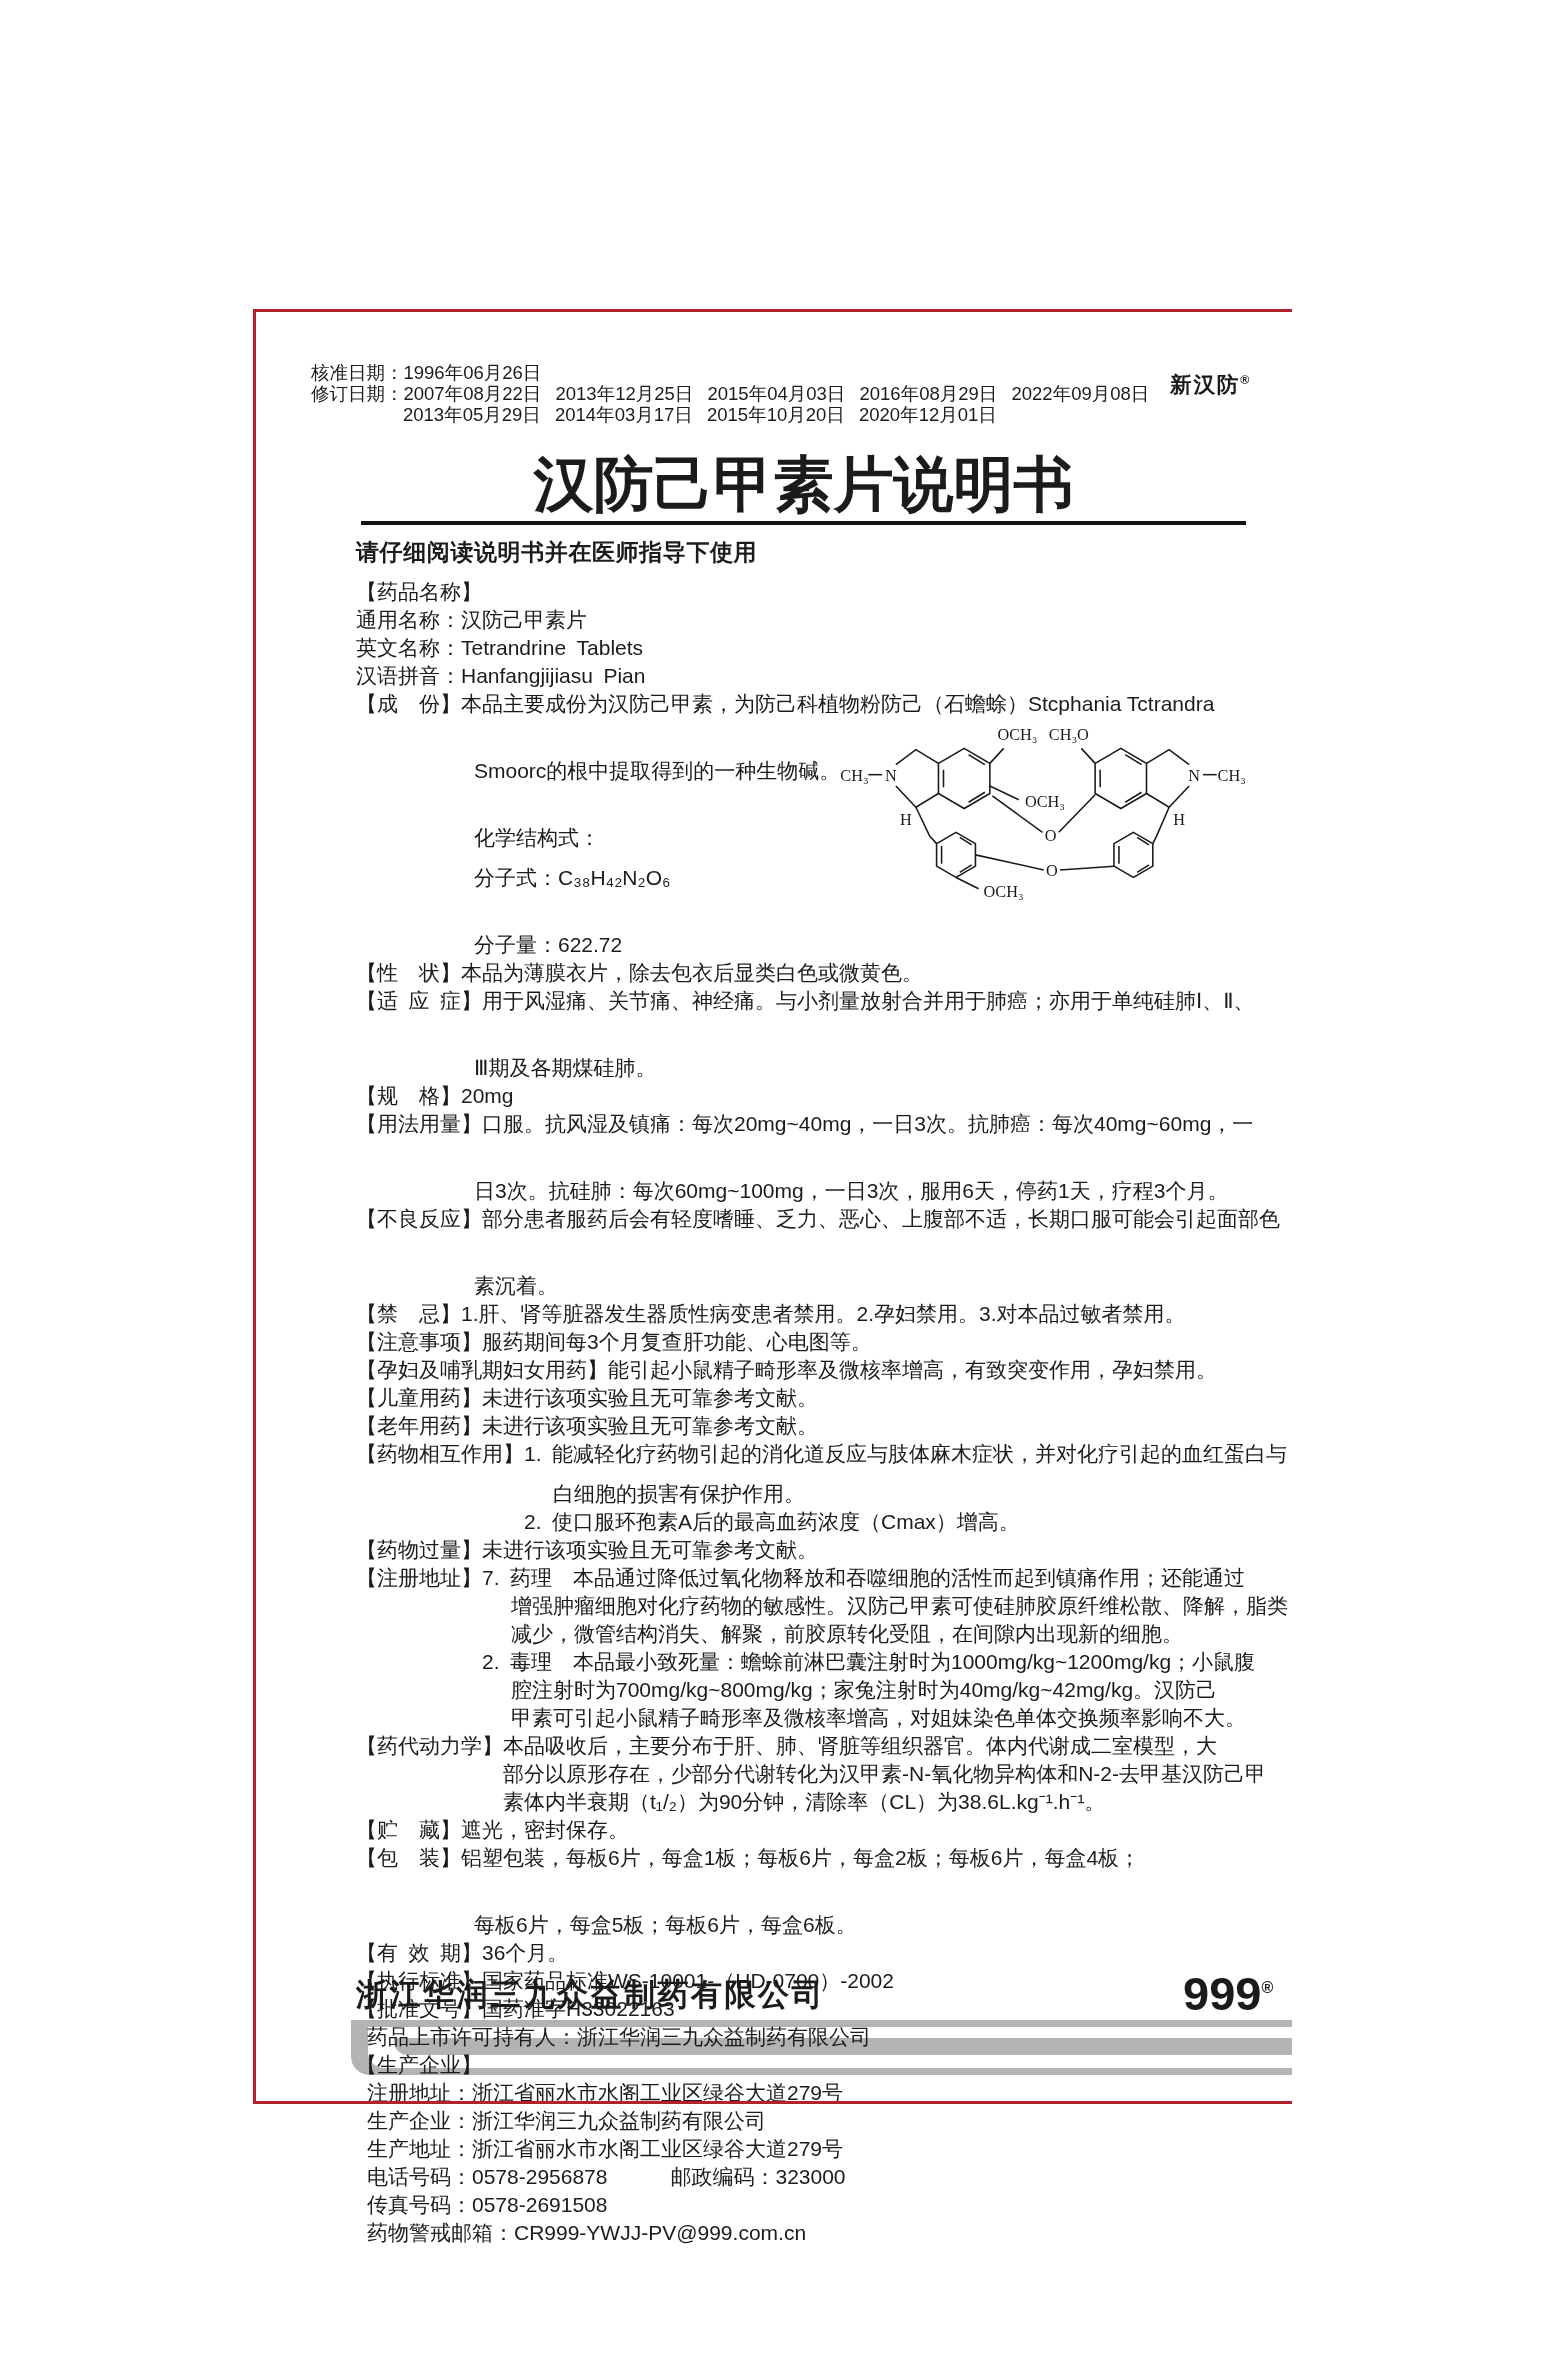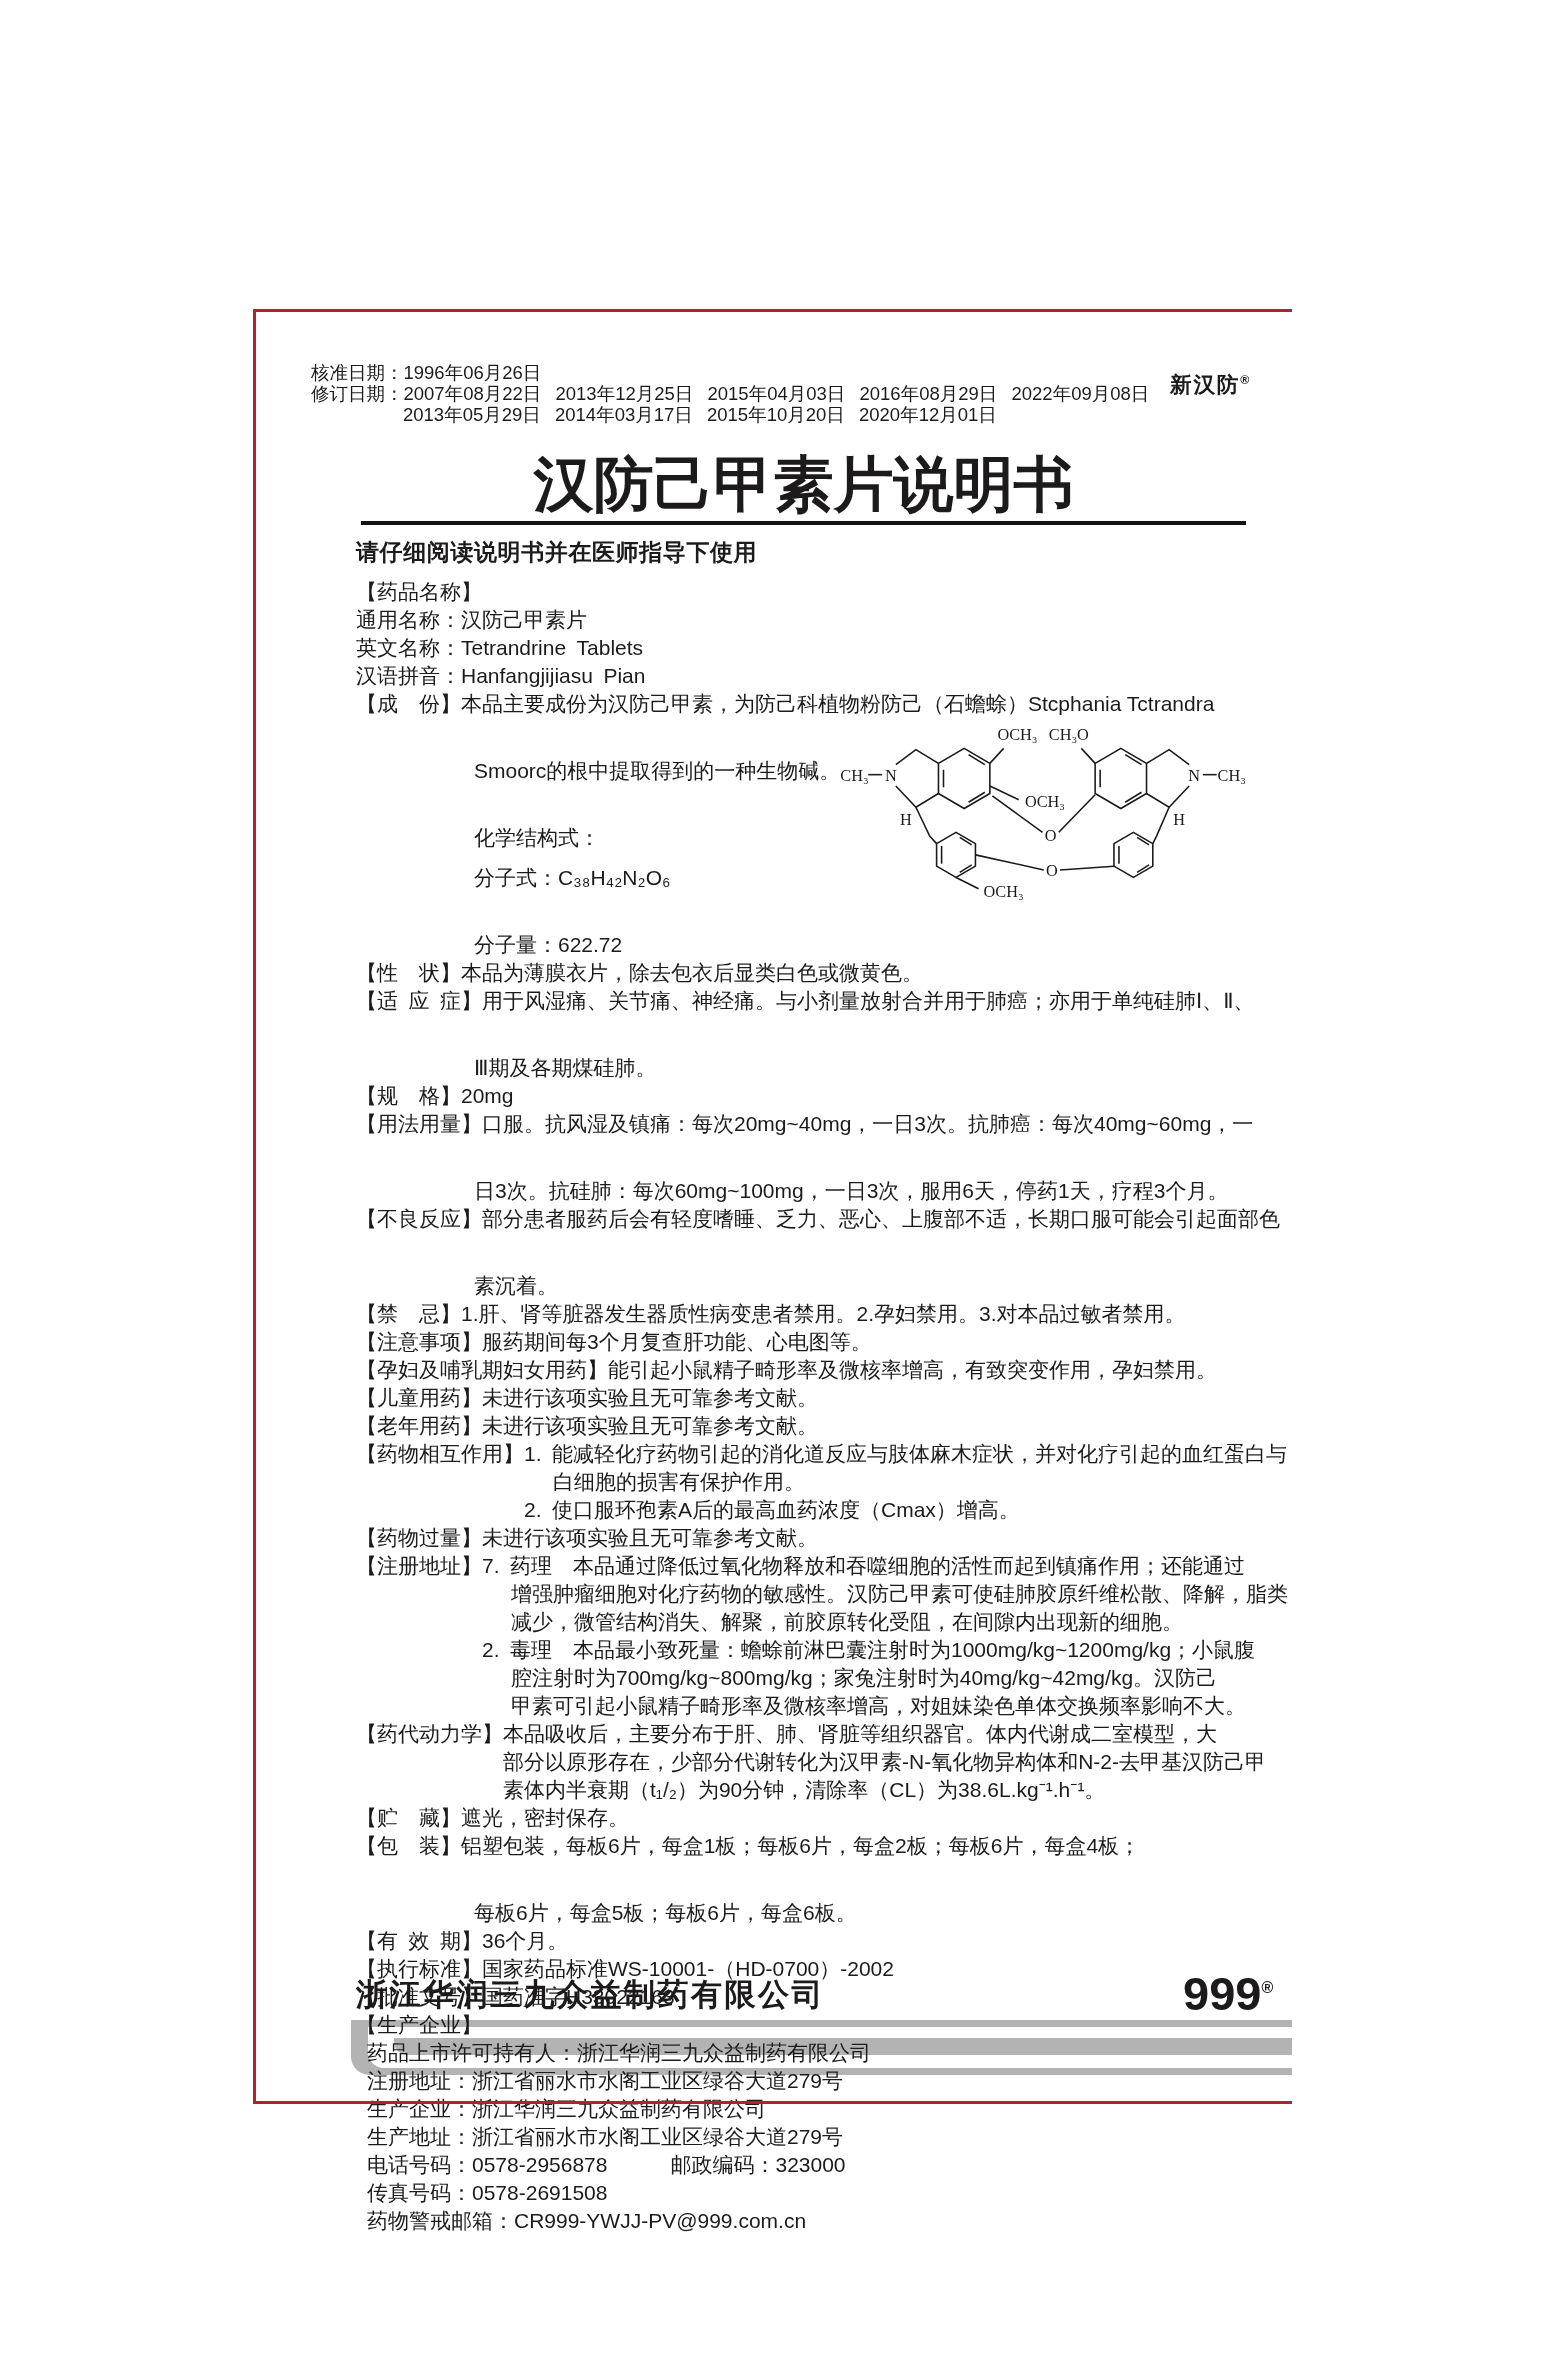--- a/index.html
+++ b/index.html
@@ -17,21 +17,21 @@
   
   .title{position:absolute;left:356px;top:445px;width:895px;text-align:center;font-size:60px;font-weight:900;letter-spacing:0px;z-index:2;}
   .rule{position:absolute;left:361px;top:521px;width:885px;height:3.7px;background:#121212;z-index:2;}
   .subtitle{position:absolute;left:356px;top:537px;width:895px;text-align:left;font-size:23px;font-weight:700;letter-spacing:0.6px;z-index:2;}
 
   
   .bodycol{position:absolute;left:356px;top:578px;width:909px;font-size:21px;line-height:28px;z-index:2;}
   .row{white-space:nowrap;}
   .c1{padding-left:118px;margin-top:39px;}
   .c2{padding-left:168px;}
-  .c2t{padding-left:197px;}
+  .c2t{padding-left:197px;margin-top:12px;}
   .c3{padding-left:126px;}
   .c3c{padding-left:155px;}
   .c4{padding-left:147px;}
   .p2{padding-left:11px;}
   .mt20{margin-top:12.3px;}
 
   
   .chem{position:absolute;left:833px;top:712px;z-index:1;}
   .chem path,.chem line,.chem polygon{fill:none;stroke:#1a1a1a;stroke-width:2.5px;}
   .chem text{fill:#1a1a1a;font-size:26px;font-family:"Liberation Serif",serif;}
@@ -155,22 +155,22 @@
     <div class="row c3c"><span>甲素可引起小鼠精子畸形率及微核率增高，对姐妹染色单体交换频率影响不大。</span></div>
     <div class="row"><span>【药代动力学】</span><span>本品吸收后，主要分布于肝、肺、肾脏等组织器官。体内代谢成二室模型，大</span></div>
     <div class="row c4"><span>部分以原形存在，少部分代谢转化为汉甲素-N-氧化物异构体和N-2-去甲基汉防己甲</span></div>
     <div class="row c4"><span>素体内半衰期（t₁/₂）为90分钟，清除率（CL）为38.6L.kg⁻¹.h⁻¹。</span></div>
     <div class="row"><span>【贮　藏】</span><span>遮光，密封保存。</span></div>
     <div class="row"><span>【包　装】</span><span>铝塑包装，每板6片，每盒1板；每板6片，每盒2板；每板6片，每盒4板；</span></div>
     <div class="row c1"><span>每板6片，每盒5板；每板6片，每盒6板。</span></div>
     <div class="row"><span>【有 效 期】</span><span>36个月。</span></div>
     <div class="row"><span>【执行标准】</span><span>国家药品标准WS-10001-（HD-0700）-2002</span></div>
     <div class="row"><span>【批准文号】</span><span>国药准字H33022163</span></div>
+    <div class="row p2"><span>药品上市许可持有人：浙江华润三九众益制药有限公司</span></div>
     <div class="row"><span>【生产企业】</span><span></span></div>
-    <div class="row p2"><span>药品上市许可持有人：浙江华润三九众益制药有限公司</span></div>
     <div class="row p2"><span>注册地址：浙江省丽水市水阁工业区绿谷大道279号</span></div>
     <div class="row p2"><span>生产企业：浙江华润三九众益制药有限公司</span></div>
     <div class="row p2"><span>生产地址：浙江省丽水市水阁工业区绿谷大道279号</span></div>
     <div class="row p2"><span>电话号码：0578-2956878　　　邮政编码：323000</span></div>
     <div class="row p2"><span>传真号码：0578-2691508</span></div>
     <div class="row p2"><span>药物警戒邮箱：CR999-YWJJ-PV@999.com.cn</span></div>
   </div>
 
   <div class="company">浙江华润三九众益制药有限公司</div>
   <div class="logo999"><span>999</span><span class="reg">®</span></div>

